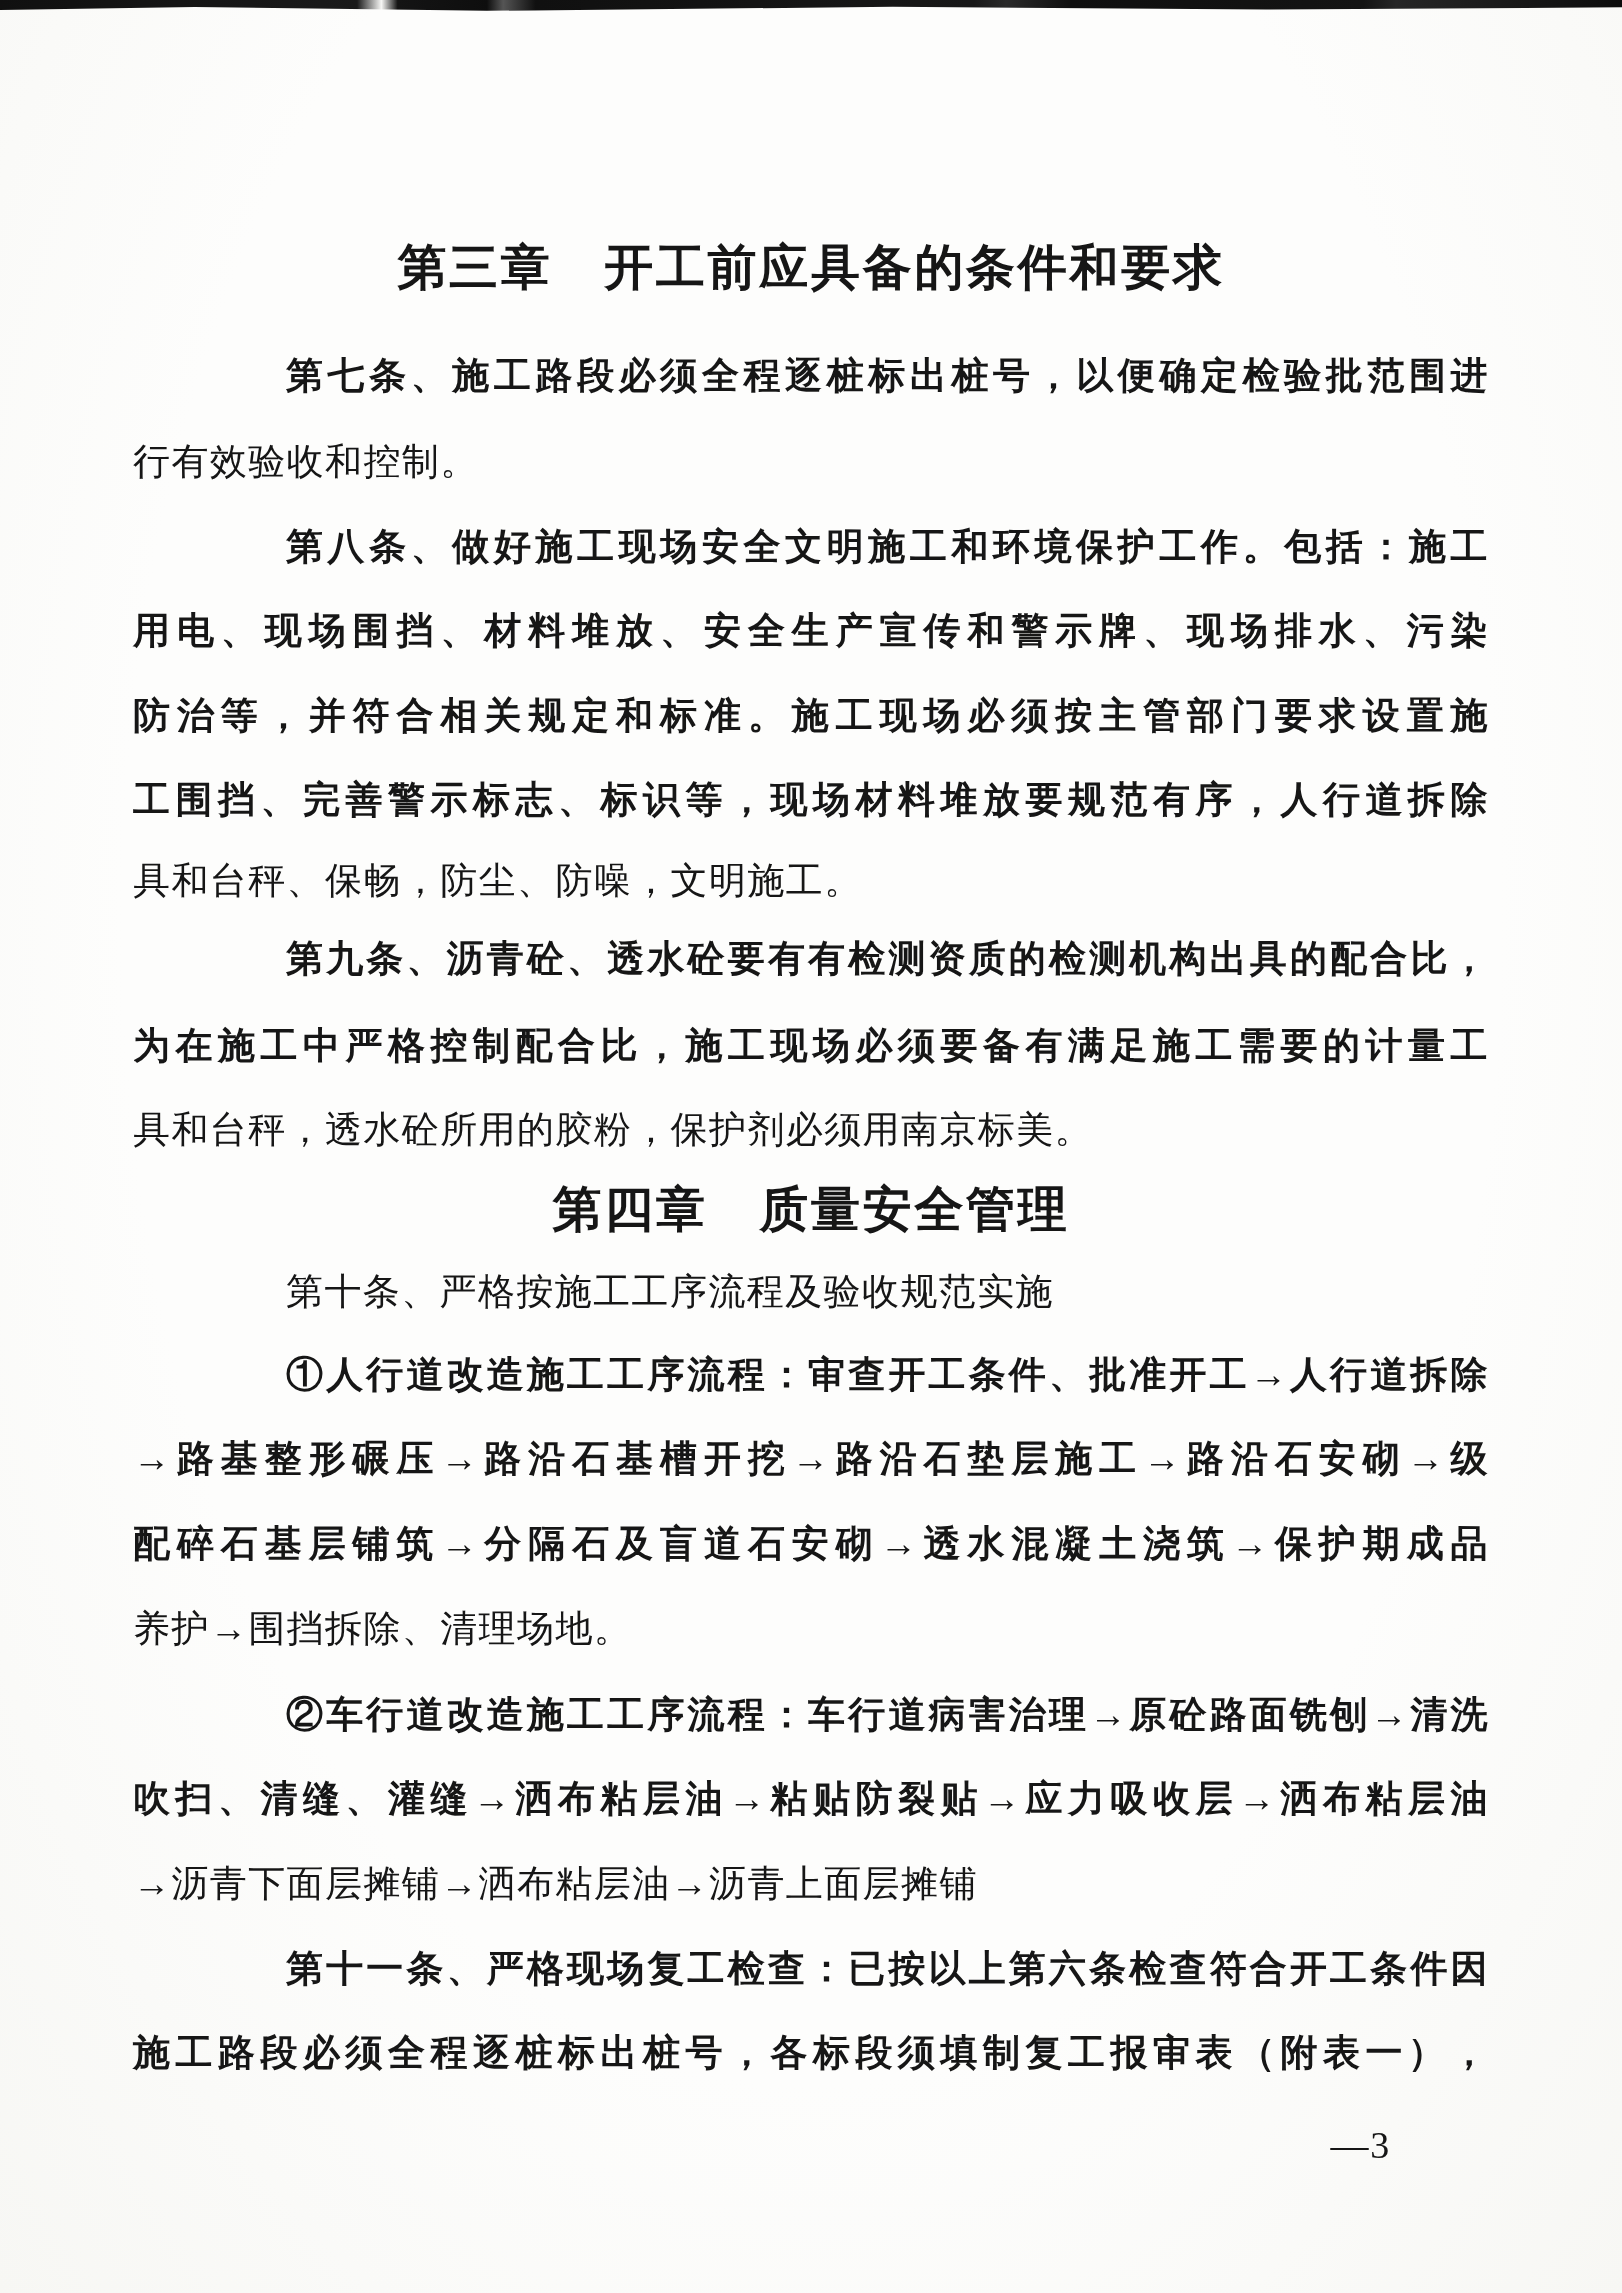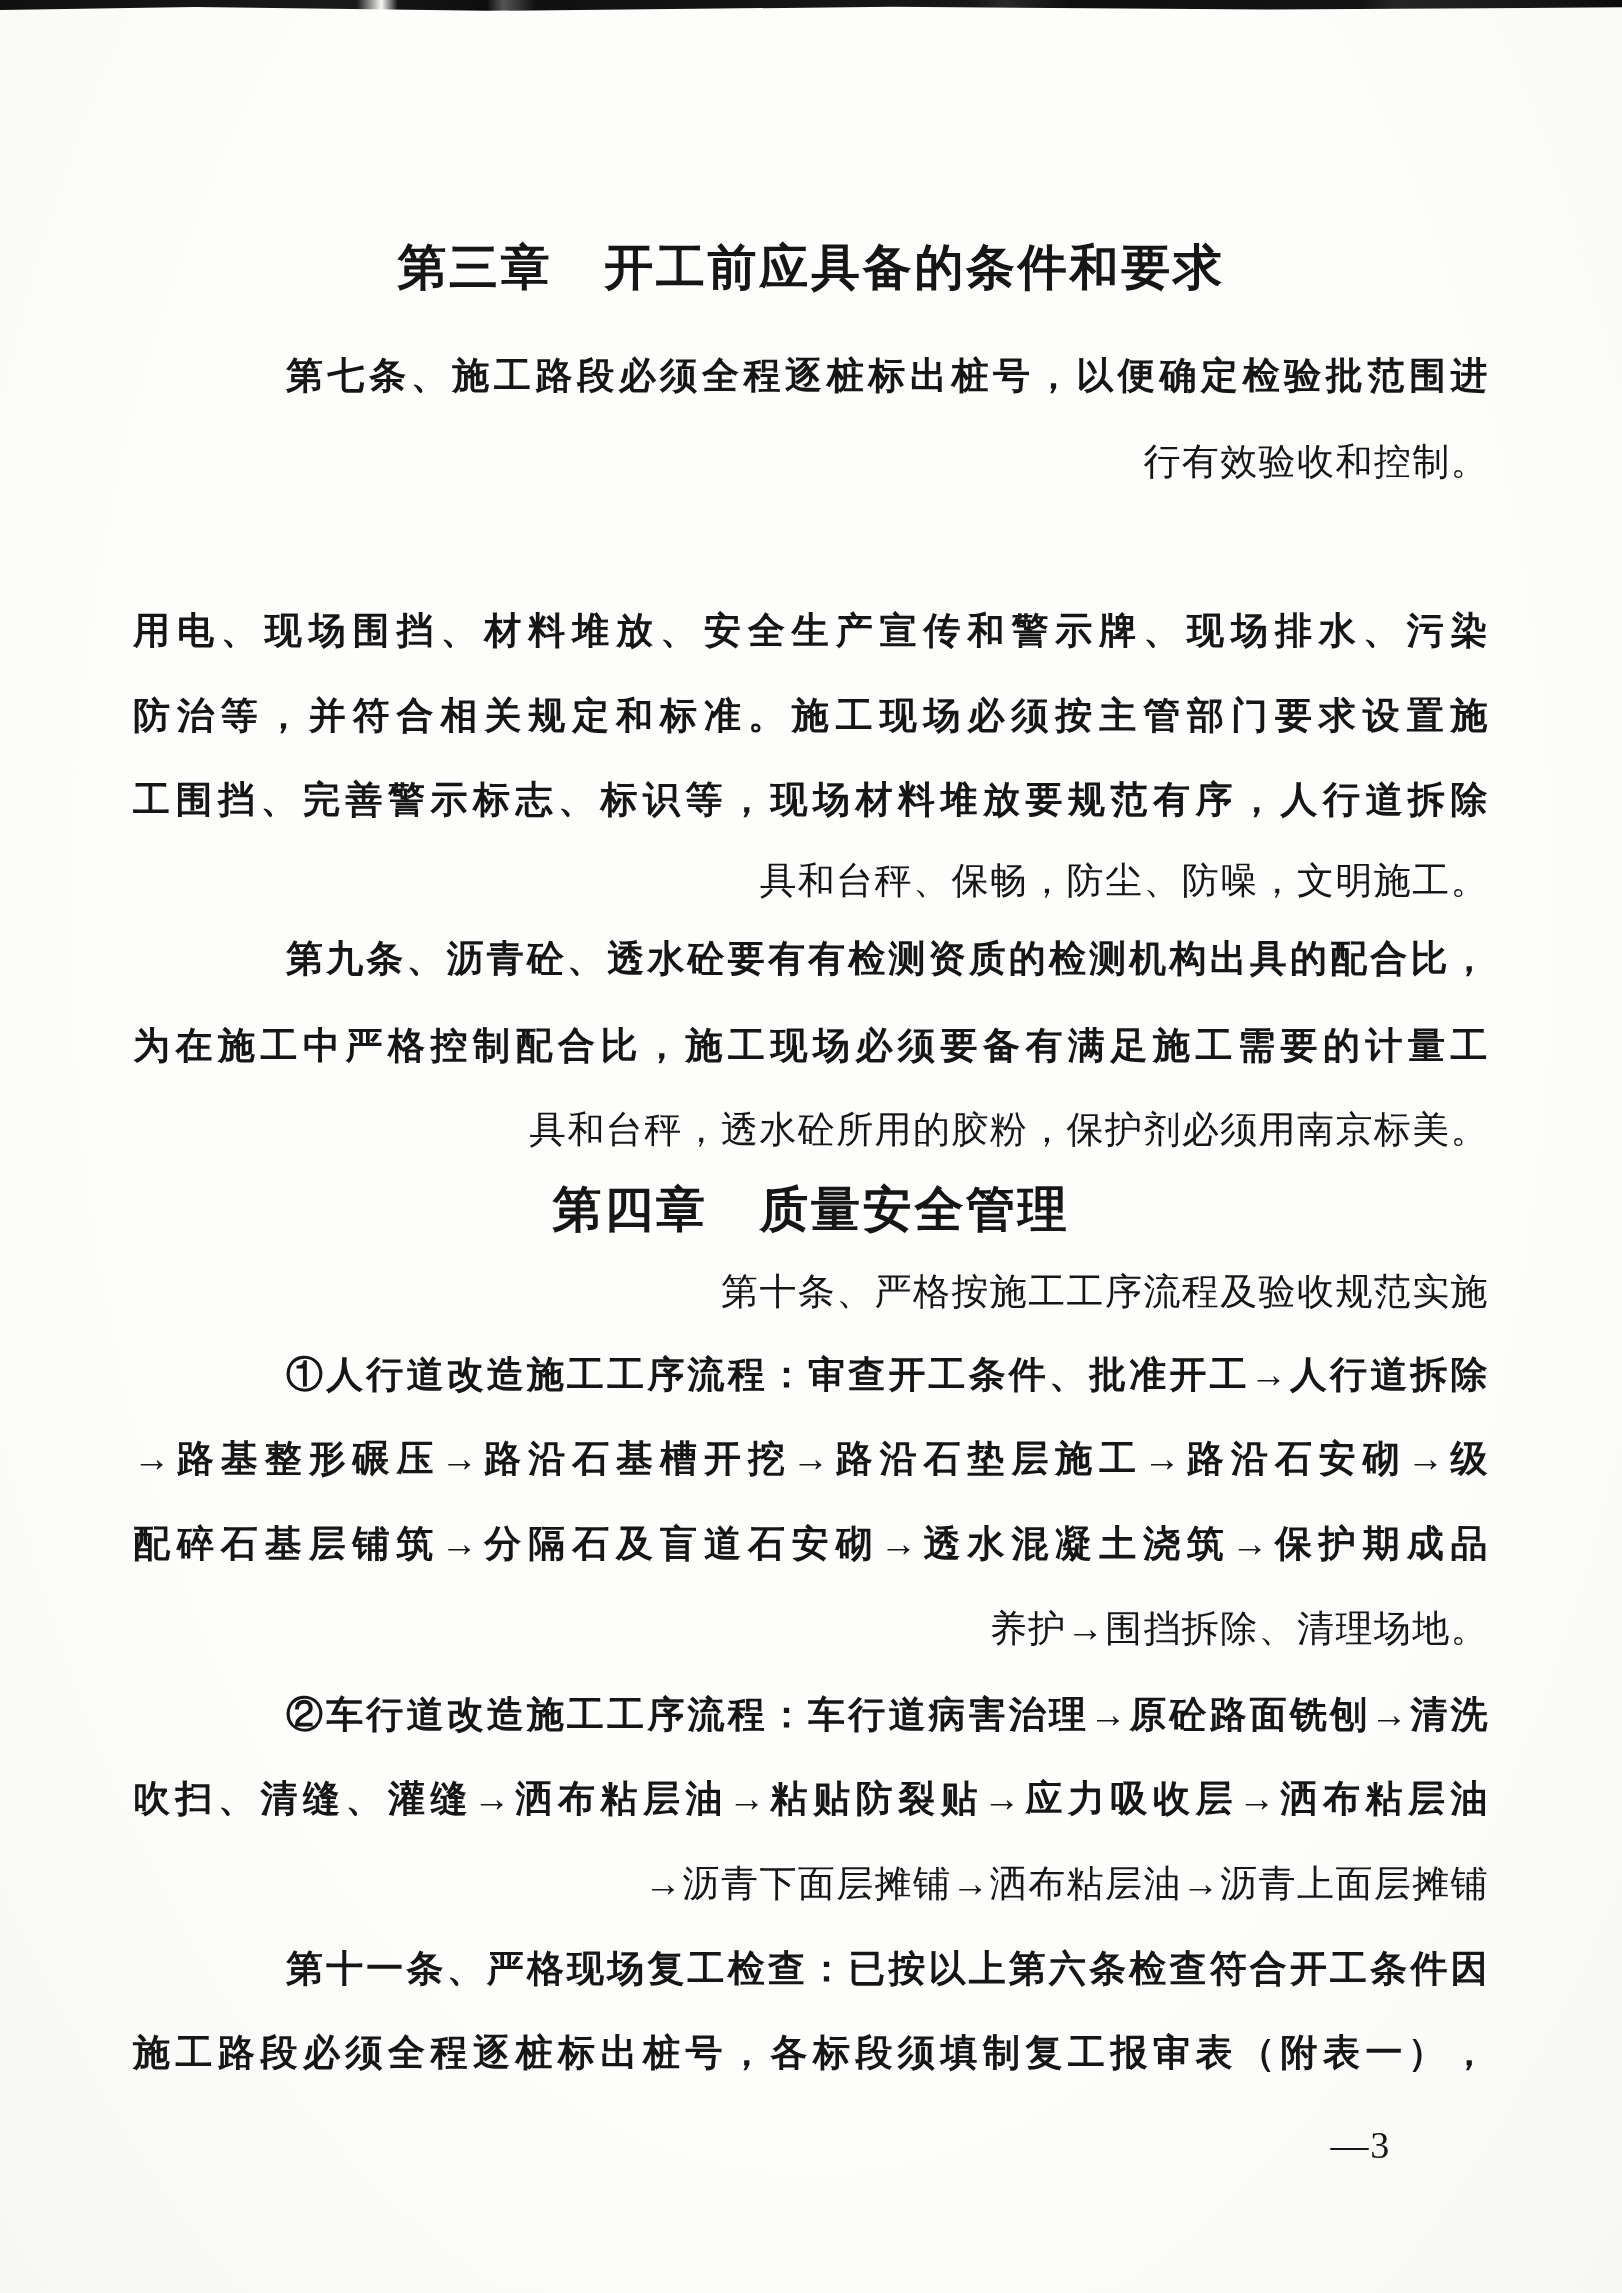--- a/index.html
+++ b/index.html
@@ -40,21 +40,21 @@
   }
   .doc-line {
     position: absolute;
     left: 0;
     width: 100%;
     height: 85px;
     line-height: 85px;
     font-size: 37px;
     letter-spacing: 1.4px;
     white-space: nowrap;
-    text-align: right;
+    text-align: left;
   }
   .doc-line.justify {
     white-space: normal;
     text-align: justify;
     text-align-last: justify;
     text-justify: inter-ideograph;
     font-weight: bold;
   }
   .doc-line.indent {
     text-indent: 153px;
@@ -86,20 +86,21 @@
 <div class="page">
 
   <div class="scan-edge-top"></div>
 
   <div class="text-column">
 
     <div class="chapter-heading" style="top:225px">第三章　开工前应具备的条件和要求</div>
 
     <div class="doc-line justify indent" style="top:333px">第七条、施工路段必须全程逐桩标出桩号，以便确定检验批范围进</div>
     <div class="doc-line" style="top:419px">行有效验收和控制。</div>
+    <div class="doc-line justify indent" style="top:504px">第八条、做好施工现场安全文明施工和环境保护工作。包括：施工</div>
     <div class="doc-line justify" style="top:588px">用电、现场围挡、材料堆放、安全生产宣传和警示牌、现场排水、污染</div>
     <div class="doc-line justify" style="top:673px">防治等，并符合相关规定和标准。施工现场必须按主管部门要求设置施</div>
     <div class="doc-line justify" style="top:757px">工围挡、完善警示标志、标识等，现场材料堆放要规范有序，人行道拆除</div>
     <div class="doc-line" style="top:838px">具和台秤、保畅，防尘、防噪，文明施工。</div>
     <div class="doc-line justify indent" style="top:916px">第九条、沥青砼、透水砼要有有检测资质的检测机构出具的配合比，</div>
     <div class="doc-line justify" style="top:1003px">为在施工中严格控制配合比，施工现场必须要备有满足施工需要的计量工</div>
     <div class="doc-line" style="top:1087px">具和台秤，透水砼所用的胶粉，保护剂必须用南京标美。</div>
 
     <div class="chapter-heading" style="top:1167px">第四章　质量安全管理</div>
 

